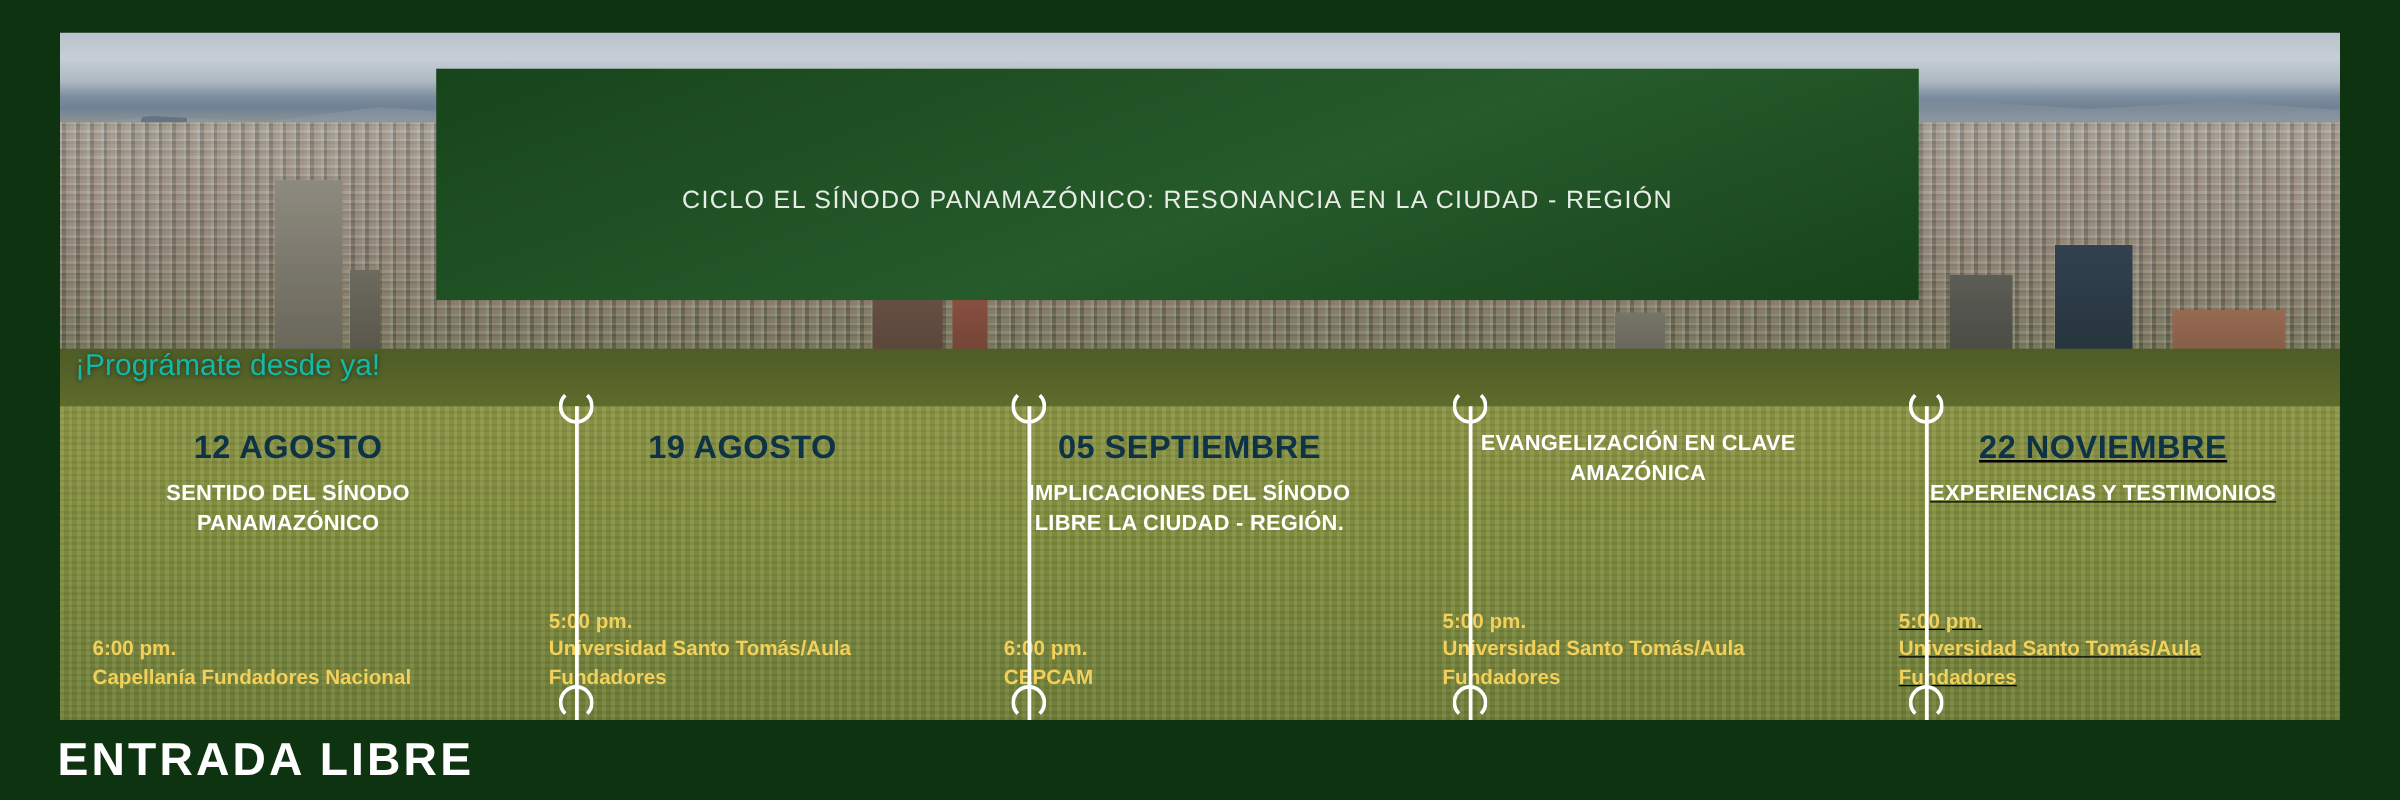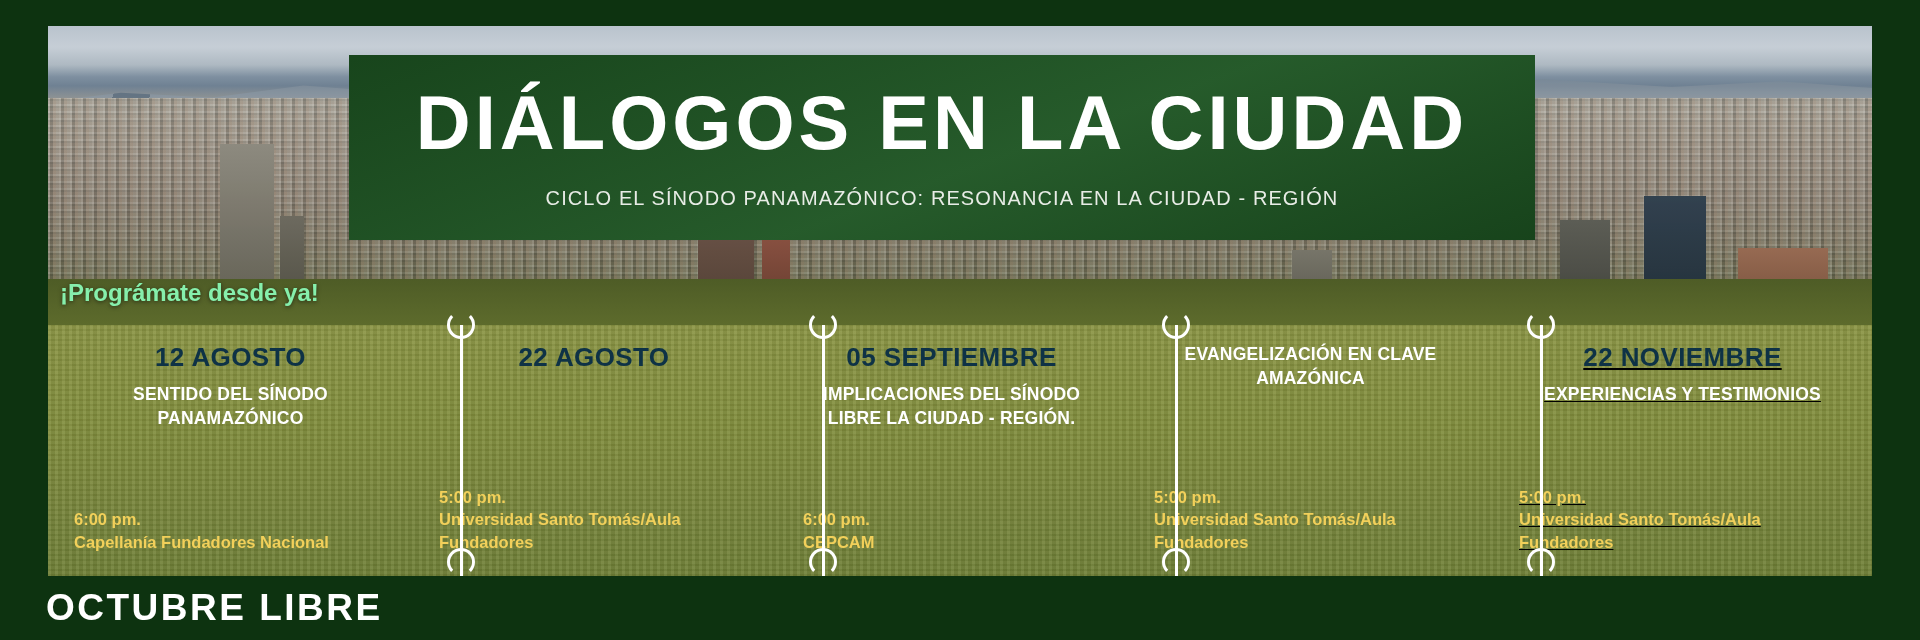--- a/index.html
+++ b/index.html
@@ -110,23 +110,23 @@
     white-space:nowrap;
   }
 
   
   .cta-strip {
     position:absolute;
     left:48px; top:273px; width:1824px; height:40px;
     display:flex; align-items:center;
   }
   .cta-text {
-    color:#86efac;
+    color:#14b8a6;
     font-size:24px;
-    font-weight:700;
+    font-weight:400;
     padding-left:12px;
     text-shadow:0 1px 4px rgba(0,0,0,.55);
     white-space:nowrap;
   }
 
   
   .timeline {
     position:absolute;
     left:48px; top:325px; width:1824px; height:251px;
     background-color:#7f8c3c;
@@ -253,21 +253,20 @@
         <div class="tower t5"></div>
         <div class="tower t6"></div>
         <div class="tower t7"></div>
         <div class="tower t8"></div>
       </div>
       <div class="grass-strip"></div>
     </div>
   </div>
 
   <div class="title-panel">
-    <div class="poster-title">DIÁLOGOS EN LA CIUDAD</div>
     <div class="poster-subtitle">CICLO EL SÍNODO PANAMAZÓNICO: RESONANCIA EN LA CIUDAD - REGIÓN</div>
   </div>
 
   <div class="cta-strip">
     <span class="cta-text">¡Prográmate desde ya!</span>
   </div>
 
   <div class="timeline">
 
     <div class="cols">
@@ -275,21 +274,21 @@
       <div class="col c1">
         <div class="ev-date">12 AGOSTO</div>
         <div class="ev-title">SENTIDO DEL SÍNODO PANAMAZÓNICO</div>
         <div class="ev-info">
           <div>6:00 pm.</div>
           <div>Capellanía Fundadores Nacional</div>
         </div>
       </div>
 
       <div class="col c2">
-        <div class="ev-date">22 AGOSTO</div>
+        <div class="ev-date">19 AGOSTO</div>
         <div class="ev-info">
           <div>5:00 pm.</div>
           <div>Universidad Santo Tomás/Aula Fundadores</div>
         </div>
       </div>
 
       <div class="col c3">
         <div class="ev-date">05 SEPTIEMBRE</div>
         <div class="ev-title">IMPLICACIONES DEL SÍNODO LIBRE LA CIUDAD - REGIÓN.</div>
         <div class="ev-info">
@@ -342,16 +341,16 @@
       <div class="cap-top" style="border-top-color: transparent; border-left-color: rgb(255, 255, 255); border-right-color: rgb(255, 255, 255);"></div>
       <div class="stem"></div>
       <div class="cap-bottom" style="border-bottom-color: transparent;"></div>
       <div class="mask-top" style="background: transparent;"></div>
       <div class="mask-bottom"></div>
     </div>
 
   </div>
 
   <div class="bottom-bar">
-    <span class="entrada">OCTUBRE LIBRE</span>
+    <span class="entrada">ENTRADA LIBRE</span>
   </div>
 
 </div>
 
 </body></html>

